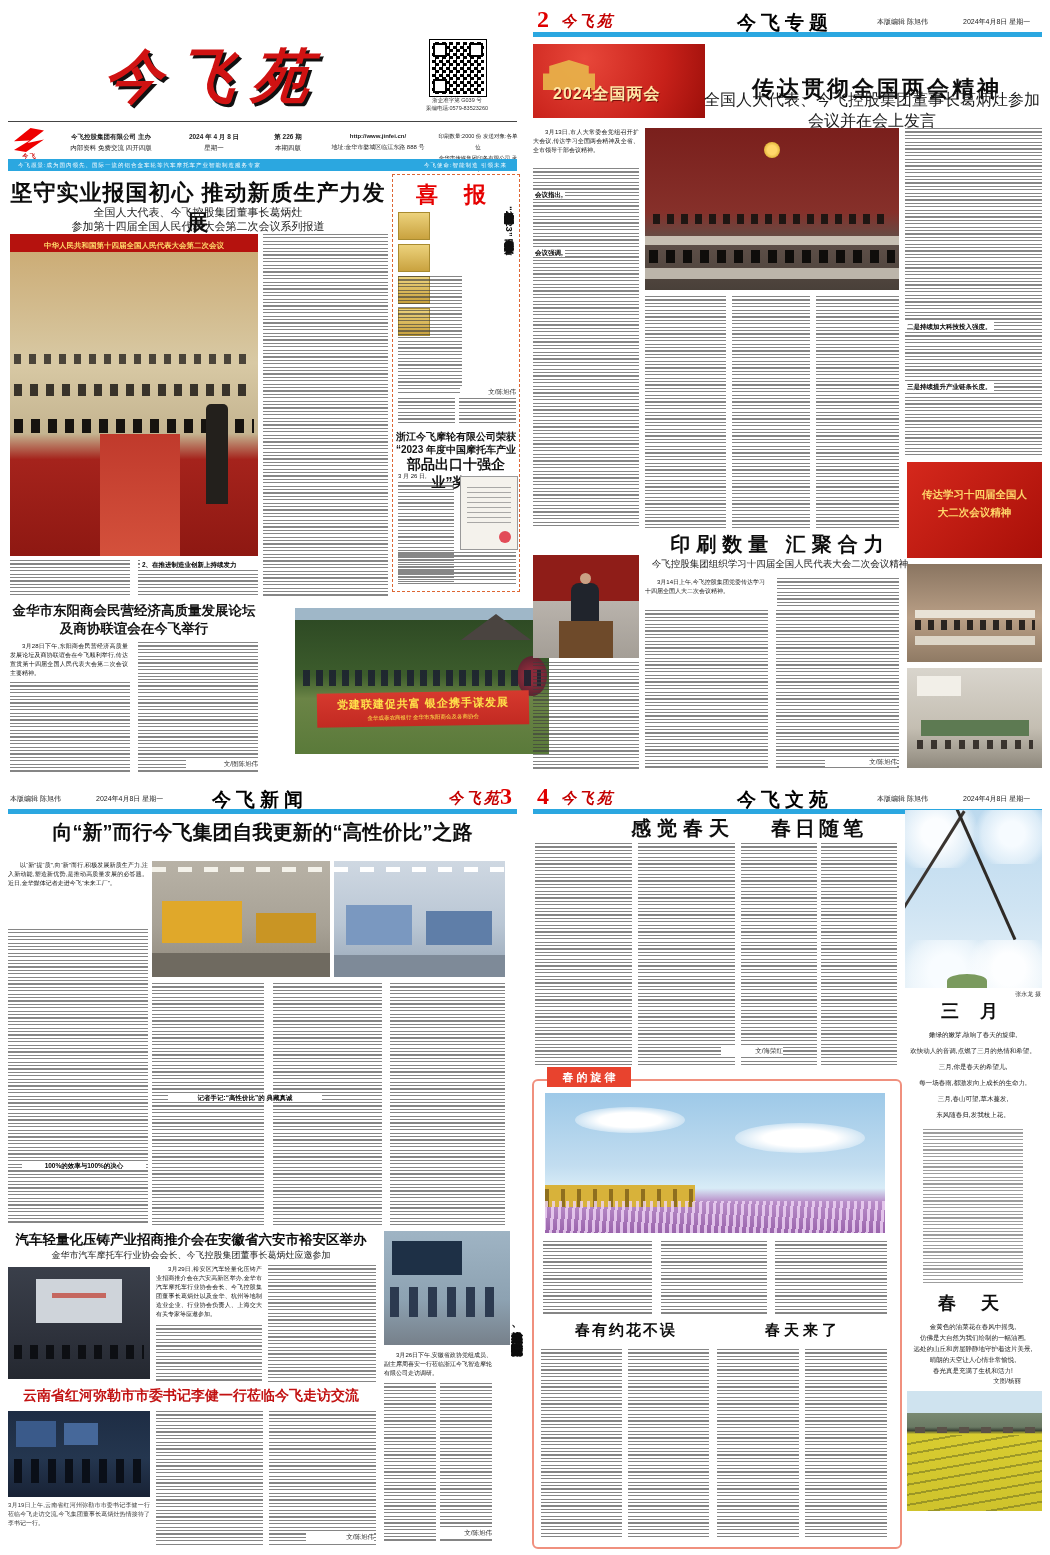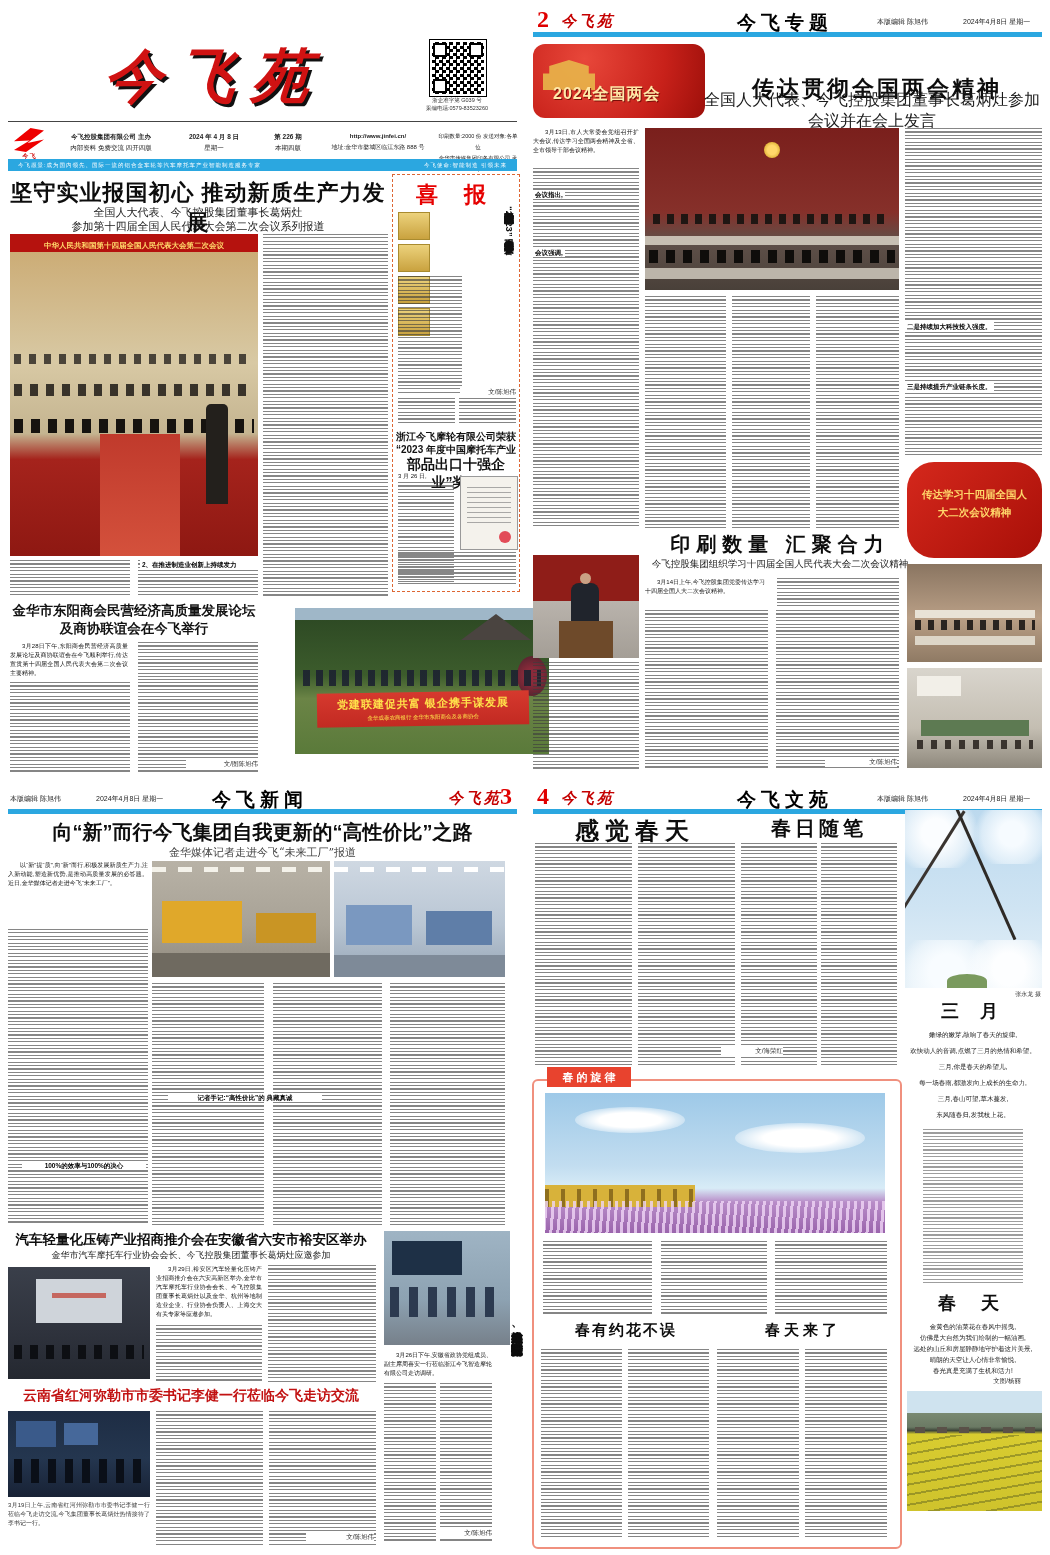--- a/index.html
+++ b/index.html
@@ -134,21 +134,21 @@
   </div>
 
   <div class="page" style="left:525px;top:0">
     <div class="abs pgno" style="left:12px;top:6px;font-size:24px;">2</div>
     <div class="abs plogo" style="left:36px;top:12px;font-size:15px;letter-spacing:3px;">今飞苑</div>
     <div class="abs c b" style="left:160px;top:10px;width:200px;font-size:19px;letter-spacing:5px;color:#000;">今飞专题</div>
     <div class="abs hmeta" style="left:352px;top:17px;">本版编辑 陈旭伟</div>
     <div class="abs hmeta" style="left:438px;top:17px;">2024年4月8日  星期一</div>
     <div class="abs bluebar" style="left:8px;top:32px;width:509px;height:5px;"></div>
 
-    <div class="photo" style="left:8px;top:44px;width:172px;height:74px;background:radial-gradient(circle at 30% 20%,#e8473a 0,#c8211a 60%,#9c0f0a 100%);border-radius:12px;">
+    <div class="photo" style="left:8px;top:44px;width:172px;height:74px;background:radial-gradient(circle at 30% 20%,#e8473a 0,#c8211a 60%,#9c0f0a 100%);">
       <div class="abs" style="left:10px;top:16px;width:52px;height:30px;background:#e8b64a;clip-path:polygon(0 100%,0 45%,12% 45%,12% 20%,50% 0,88% 20%,88% 45%,100% 45%,100% 100%);opacity:.9;"></div>
       <div class="abs b" style="left:20px;top:40px;width:150px;font-size:16px;color:#ffe9a8;text-shadow:1px 1px 0 #7a0d08;letter-spacing:1px;">2024全国两会</div>
     </div>
 
     <div class="abs c b" style="left:186px;top:74px;width:332px;font-size:22px;color:#0d0d0d;letter-spacing:3px;">传达贯彻全国两会精神</div>
     <div class="abs c dek" style="left:176px;top:90px;width:342px;font-size:16px;">全国人大代表、今飞控股集团董事长葛炳灶参加会议并在会上发言</div>
 
     <div class="abs xs" style="left:8px;top:128px;width:106px;height:38px;text-indent:12px;">3月13日,市人大常委会党组召开扩大会议,传达学习全国两会精神及全省、全市领导干部会议精神。</div>
     <div class="abs mush" style="left:8px;top:168px;width:106px;height:360px;"></div>
     <span class="bh" style="left:8px;top:190px;">会议指出,</span>
@@ -163,21 +163,21 @@
     </div>
     <div class="abs mush3" style="left:120px;top:296px;width:254px;height:232px;"></div>
 
     <div class="abs mush" style="left:380px;top:128px;width:137px;height:327px;"></div>
     <span class="bh" style="left:380px;top:322px;">二是持续加大科技投入强度。</span>
     <span class="bh" style="left:380px;top:382px;">三是持续提升产业链条长度。</span>
 
     <div class="abs c b" style="left:110px;top:531px;width:290px;font-size:20px;letter-spacing:6px;color:#0d0d0d;">印刷数量  汇聚合力</div>
     <div class="abs c dek" style="left:105px;top:558px;width:300px;font-size:9.5px;">今飞控股集团组织学习十四届全国人民代表大会二次会议精神</div>
 
-    <div class="photo" style="left:382px;top:462px;width:135px;height:96px;background:linear-gradient(135deg,#d5281c 0,#a80f08 100%);border-radius:27px;">
+    <div class="photo" style="left:382px;top:462px;width:135px;height:96px;background:linear-gradient(135deg,#d5281c 0,#a80f08 100%);">
       <div class="abs b c" style="left:10px;top:24px;width:115px;font-size:10.5px;color:#ffd76a;line-height:1.7;">传达学习十四届全国人大二次会议精神</div>
     </div>
 
     <div class="photo" style="left:8px;top:555px;width:106px;height:103px;background:linear-gradient(180deg,#8f1d18 0,#8f1d18 45%,#b9b3ac 45%,#a49e96 100%);">
       <div class="abs" style="left:38px;top:28px;width:28px;height:50px;background:#20242c;border-radius:8px 8px 0 0;"></div>
       <div class="abs" style="left:47px;top:18px;width:11px;height:11px;border-radius:50%;background:#caa184;"></div>
       <div class="abs" style="left:26px;top:66px;width:54px;height:37px;background:#6e4a2a;"></div>
     </div>
     <div class="abs mush" style="left:8px;top:662px;width:106px;height:108px;"></div>
 
@@ -200,21 +200,20 @@
 
   <div class="page" style="left:0;top:777px">
     <div class="abs hmeta" style="left:10px;top:17px;">本版编辑 陈旭伟</div>
     <div class="abs hmeta" style="left:96px;top:17px;">2024年4月8日  星期一</div>
     <div class="abs c b" style="left:160px;top:10px;width:200px;font-size:19px;letter-spacing:5px;color:#000;">今飞新闻</div>
     <div class="abs plogo" style="left:448px;top:12px;font-size:15px;letter-spacing:3px;">今飞苑</div>
     <div class="abs pgno" style="left:500px;top:6px;font-size:24px;">3</div>
     <div class="abs bluebar" style="left:8px;top:32px;width:509px;height:5px;"></div>
 
     <div class="abs c b" style="left:8px;top:42px;width:509px;font-size:20px;color:#0d0d0d;">向“新”而行今飞集团自我更新的“高性价比”之路</div>
-    <div class="abs c dek" style="left:8px;top:68px;width:509px;font-size:11px;color:#444;">金华媒体记者走进今飞“未来工厂”报道</div>
 
     <div class="abs xs" style="left:8px;top:84px;width:140px;height:66px;text-indent:12px;">以“新”提“质”,向“新”而行,积极发展新质生产力,注入新动能,塑造新优势,是推动高质量发展的必答题。近日,金华媒体记者走进今飞“未来工厂”。</div>
     <div class="abs mush" style="left:8px;top:152px;width:140px;height:296px;"></div>
 
     <div class="photo" style="left:152px;top:84px;width:178px;height:116px;background:linear-gradient(180deg,#b8b2a6 0,#a8a296 55%,#8e887c 100%);">
       <div class="abs" style="left:0;top:6px;width:100%;height:5px;background:repeating-linear-gradient(90deg,#f4f2ea 0 14px,transparent 14px 26px);"></div>
       <div class="abs" style="left:10px;top:40px;width:80px;height:42px;background:#e0a82a;"></div>
       <div class="abs" style="left:104px;top:52px;width:60px;height:30px;background:#c99524;"></div>
       <div class="abs" style="left:0;top:92px;width:100%;height:24px;background:#6f6a60;"></div>
     </div>
@@ -260,21 +259,21 @@
   </div>
 
   <div class="page" style="left:525px;top:777px">
     <div class="abs pgno" style="left:12px;top:6px;font-size:24px;">4</div>
     <div class="abs plogo" style="left:36px;top:12px;font-size:15px;letter-spacing:3px;">今飞苑</div>
     <div class="abs c b" style="left:160px;top:10px;width:200px;font-size:19px;letter-spacing:5px;color:#000;">今飞文苑</div>
     <div class="abs hmeta" style="left:352px;top:17px;">本版编辑 陈旭伟</div>
     <div class="abs hmeta" style="left:438px;top:17px;">2024年4月8日  星期一</div>
     <div class="abs bluebar" style="left:8px;top:32px;width:509px;height:5px;"></div>
 
-    <div class="abs c b" style="left:10px;top:38px;width:200px;font-size:24px;letter-spacing:6px;color:#0d0d0d;">感觉春天</div>
+    <div class="abs c b" style="left:10px;top:38px;width:200px;font-size:20px;letter-spacing:6px;color:#0d0d0d;text-align:right;">感觉春天</div>
     <div class="abs c b" style="left:216px;top:38px;width:156px;font-size:20px;letter-spacing:4px;color:#0d0d0d;">春日随笔</div>
     <div class="abs mush2" style="left:10px;top:66px;width:200px;height:224px;"></div>
     <div class="abs mush2" style="left:216px;top:66px;width:156px;height:224px;"></div>
     <div class="byline" style="left:196px;top:270px;width:62px;">文/海荣红</div>
 
     <div class="photo" style="left:380px;top:33px;width:137px;height:178px;background:linear-gradient(180deg,#bcd9ee 0,#cfe4f3 55%,#e6f1f8 100%);">
       <div class="abs" style="left:-14px;top:-12px;width:90px;height:70px;background:radial-gradient(circle,#fbfdff 25%,rgba(251,253,255,.5) 60%,transparent 75%);"></div>
       <div class="abs" style="right:-10px;top:-6px;width:80px;height:60px;background:radial-gradient(circle,#f6fbff 25%,rgba(246,251,255,.5) 60%,transparent 75%);"></div>
       <div class="abs" style="left:26px;top:-8px;width:3px;height:120px;background:#3a3430;transform:rotate(32deg);"></div>
       <div class="abs" style="left:78px;top:-14px;width:3px;height:150px;background:#2e2a26;transform:rotate(-24deg);"></div>

